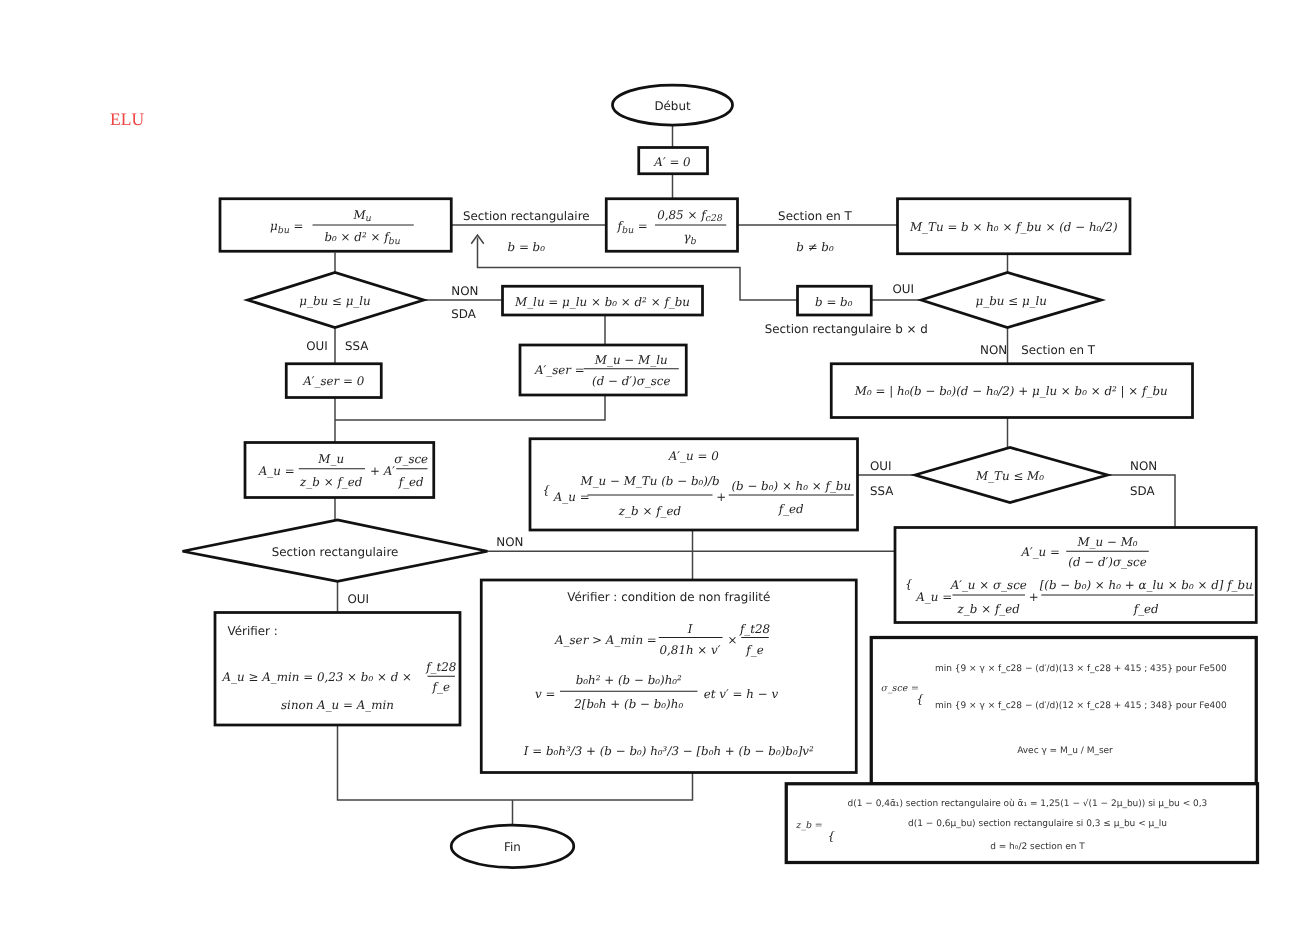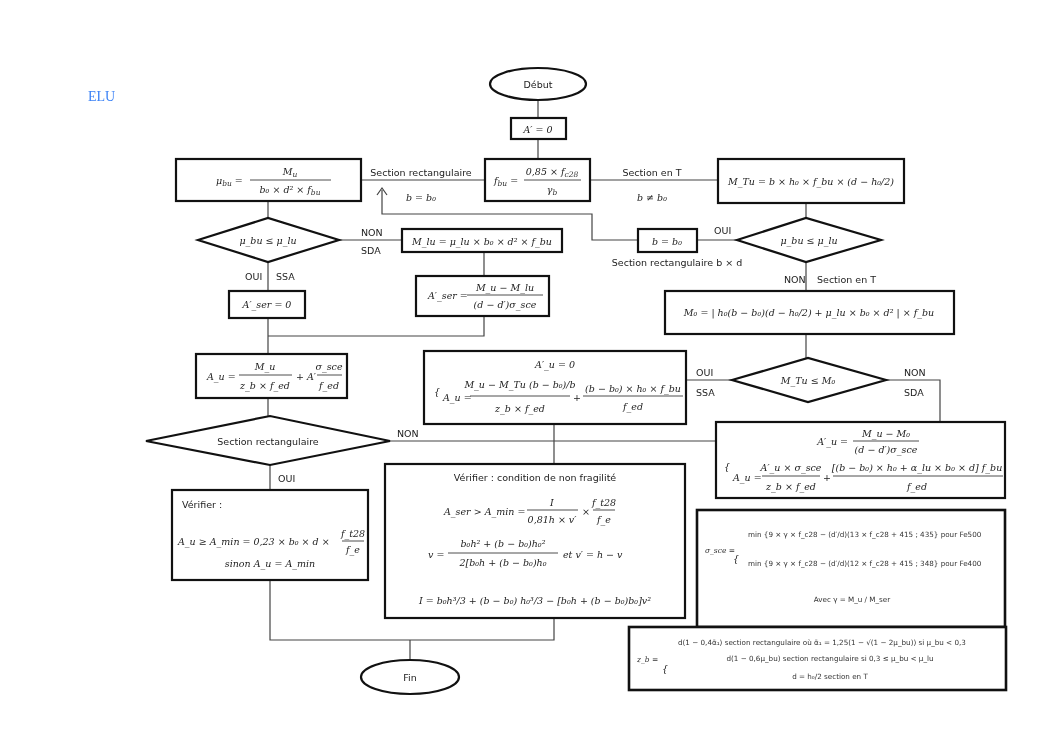--- a/index.html
+++ b/index.html
@@ -1,17 +1,17 @@
 <!DOCTYPE html>
 <html><head>
 <meta charset="utf-8">
 <style>
   html, body { margin: 0; padding: 0; background: #ffffff; }
   body { width: 1053px; height: 745px; position: relative; overflow: hidden; }
-  .page-label { position: absolute; left: 88px; top: 89px; font-family: "Liberation Serif", serif; font-size: 14px; color: #3b82f6; }
+  .page-label { position: absolute; left: 88px; top: 89px; font-family: "Liberation Serif", serif; font-size: 14px; color: #ef4444; }
   svg { position: absolute; left: 0; top: 0; }
   .box { fill: #fff; stroke: #111; stroke-width: 2.2; }
   .ln { fill: none; stroke: #444; stroke-width: 1.2; }
   .t { font-family: "DejaVu Sans", sans-serif; font-size: 9.5px; fill: #222; }
   .m { font-family: "DejaVu Serif", serif; font-style: italic; font-size: 9.5px; fill: #222; }
   .ms { font-family: "DejaVu Serif", serif; font-style: italic; font-size: 7.5px; fill: #333; }
   .tiny { font-family: "DejaVu Sans", sans-serif; font-size: 7.2px; fill: #333; }
   .lbl { font-family: "DejaVu Sans", sans-serif; font-size: 9.5px; fill: #222; }
 </style>
 </head>

